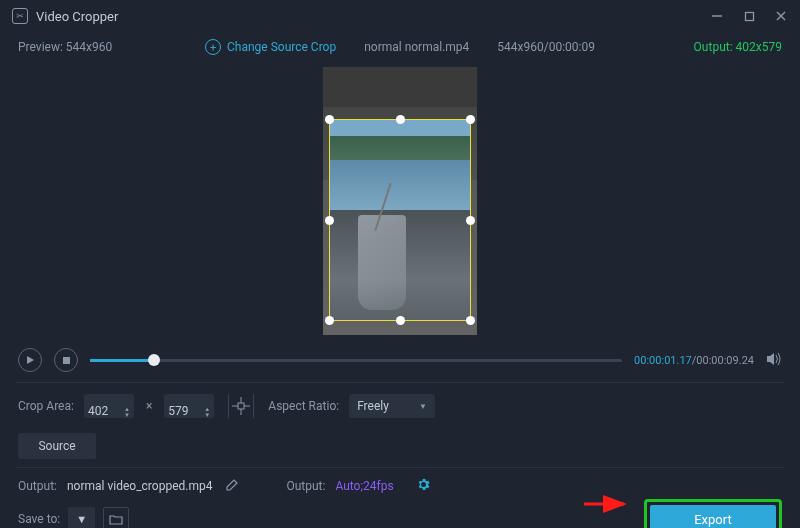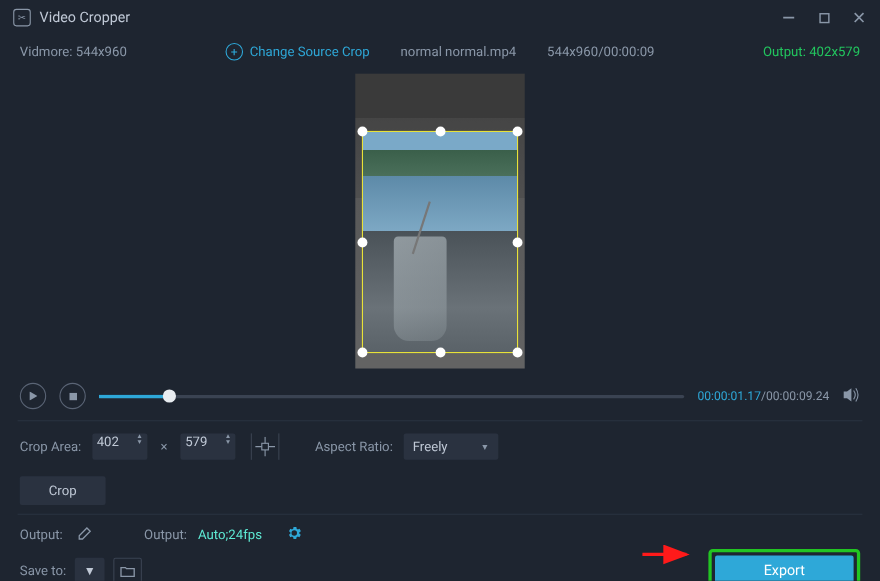--- a/index.html
+++ b/index.html
@@ -31,21 +31,21 @@
 .circle-btn{width:24px;height:24px;border:1.5px solid #5a6475;border-radius:50%;display:flex;align-items:center;justify-content:center;color:#8a97a8;font-size:9px}
 .timeline{flex:1;height:3px;background:#3a4352;position:relative;border-radius:2px}
 .timeline-fill{position:absolute;left:0;top:0;height:100%;width:12%;background:#2EA8D8}
 .timeline-thumb{position:absolute;left:12%;top:50%;transform:translate(-50%,-50%);width:12px;height:12px;background:#e8ecf0;border-radius:50%}
 .time-text{color:#8a97a8;font-size:11px}
 .time-cur{color:#2EA8D8}
 .vol-icon{color:#8a97a8}
 .divider{height:1px;background:#2a3240;margin:2px 16px}
 .controls{height:42px;display:flex;align-items:center;padding:0 18px;gap:10px}
 .lbl{color:#8a97a8}
-.spin{width:50px;height:24px;background:#2a3240;color:#c0c9d6;display:flex;align-items:flex-start;padding:0 4px;justify-content:space-between;border-radius:2px}
+.spin{width:50px;height:24px;background:#2a3240;color:#c0c9d6;display:flex;align-items:flex-end;padding:0 4px;justify-content:space-between;border-radius:2px}
 .spin-arrows{display:flex;flex-direction:column;font-size:6px;line-height:6px;color:#8a97a8}
 .mult{color:#8a97a8;margin:0 2px}
 .center-btn{width:26px;height:24px;display:flex;align-items:center;justify-content:center;border-left:1px solid #3a4352;border-right:1px solid #3a4352;margin:0 4px}
 .select{height:24px;background:#2a3240;color:#c0c9d6;display:flex;align-items:center;padding:0 8px;gap:30px;border-radius:2px}
 .select .chev{font-size:8px;color:#8a97a8}
 .btnrow{height:38px;display:flex;align-items:center;padding:0 18px;gap:10px}
 .action-btn{width:78px;height:26px;background:#2a3240;color:#c0c9d6;display:flex;align-items:center;justify-content:center;border-radius:2px}
 .outrow{height:32px;display:flex;align-items:center;padding:0 18px;gap:10px}
 .gear{color:#2EA8D8}
 .saverow{height:34px;display:flex;align-items:center;padding:0 18px;gap:8px}
@@ -78,21 +78,21 @@
         <svg width="12" height="12">
           <line x1="2" y1="2" x2="10" y2="10" stroke="currentColor" stroke-width="1.5"></line>
           <line x1="10" y1="2" x2="2" y2="10" stroke="currentColor" stroke-width="1.5"></line>
         </svg>
       </span>
   </div>
 </div>
 
 <div class="infobar">
   <div class="infobar-left">
-    <span>Vidmore:</span>
+    <span>Preview:</span>
     <span> </span>
     <span>544x960</span>
   </div>
   <div class="infobar-center">
     <div class="change-src">
       <span class="plus-circle">+</span>
       <span>Change Source Crop</span>
     </div>
     <span>normal normal.mp4</span>
     <span>544x960/00:00:09</span>
@@ -165,44 +165,45 @@
   </div>
   <div class="center-btn">
     <svg width="18" height="18">
         <line x1="9" y1="0" x2="9" y2="6" stroke="#8a97a8"></line>
         <line x1="9" y1="12" x2="9" y2="18" stroke="#8a97a8"></line>
         <line x1="0" y1="9" x2="6" y2="9" stroke="#8a97a8"></line>
         <line x1="12" y1="9" x2="18" y2="9" stroke="#8a97a8"></line>
         <rect x="6" y="6" width="6" height="6" fill="none" stroke="#8a97a8"></rect>
       </svg>
   </div>
-  <span class="lbl" style="margin-left:18px">Aspect Ratio:</span>
+  <span class="lbl" style="">Aspect Ratio:</span>
   <div class="select">
     <span>Freely</span>
     <span class="chev">▼</span>
   </div>
 </div>
 
 <div class="btnrow">
   <div class="action-btn">
-      <span>Crop</span>
+      <span>Source</span>
     </div>
 </div>
 
 <div class="divider"></div>
 
 <div class="outrow">
   <span class="lbl">Output:</span>
+  <span style="color:#c0c9d6">normal video_cropped.mp4</span>
   <span style="margin-left:4px">
     <svg width="12" height="12">
         <path d="M1,11 L1,8 L8,1 L11,4 L4,11 Z" fill="none" stroke="#8a97a8" stroke-width="1.2"></path>
       </svg>
   </span>
   <span class="lbl" style="margin-left:38px">Output:</span>
-  <span style="color:#5eead4">Auto;24fps</span>
+  <span style="color:#8b5cf6">Auto;24fps</span>
   <span class="gear" style="margin-left:12px">
     <svg width="15" height="15" viewBox="0 0 24 24">
         <path fill="currentColor" d="M12,8a4,4 0 1,0 0,8a4,4 0 1,0 0,-8M19.4,13l2.1,1.6l-2,3.5l-2.5-0.9a8,8 0 0,1-1.7,1l-0.4,2.6H10.9l-0.4-2.6a8,8 0 0,1-1.7-1l-2.5,0.9l-2-3.5L6.4,13a8,8 0 0,1 0-2L4.3,9.4l2-3.5l2.5,0.9a8,8 0 0,1 1.7-1l0.4-2.6h4.2l0.4,2.6a8,8 0 0,1 1.7,1l2.5-0.9l2,3.5L19.4,11a8,8 0 0,1 0,2Z"></path>
       </svg>
   </span>
 </div>
 
 <div class="saverow">
   <span class="lbl">Save to:</span>
   <div class="path-select">

